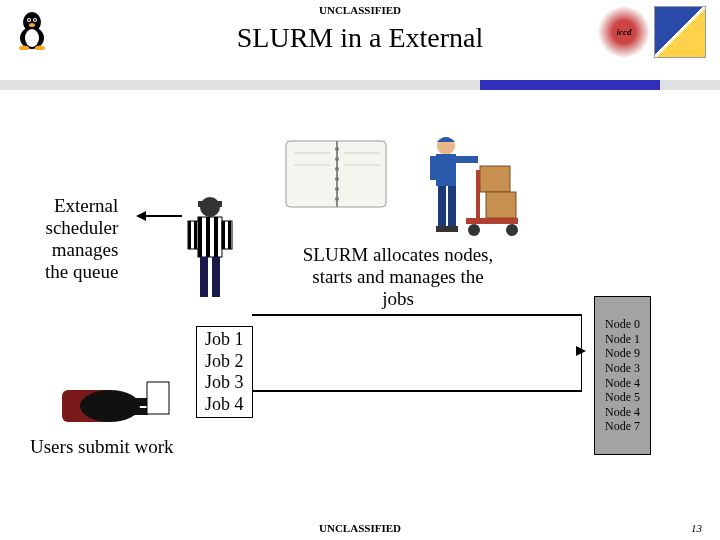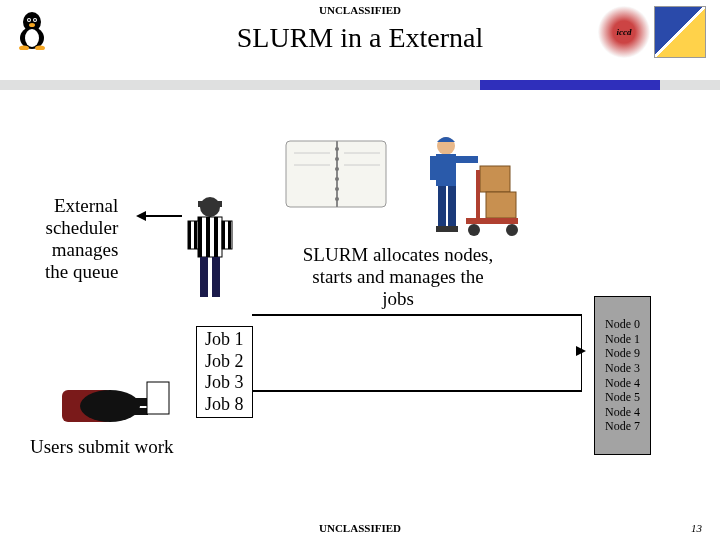--- a/index.html
+++ b/index.html
@@ -89,21 +89,21 @@
   <rect x="42" y="26" width="3" height="28" fill="#000"></rect>
     <rect x="48" y="26" width="3" height="28" fill="#000"></rect>
   <rect x="20" y="62" width="8" height="40" fill="#1a1a4a"></rect>
     <rect x="32" y="62" width="8" height="40" fill="#1a1a4a"></rect>
 </svg>
 
 <div class="job-queue">
   <div>Job 1</div>
   <div>Job 2</div>
   <div>Job 3</div>
-  <div>Job 8</div>
+  <div>Job 4</div>
 </div>
 <div class="queue-line1"></div>
 <div class="queue-line2"></div>
 <div class="queue-arrow-in"></div>
 
 <svg class="hand" viewBox="0 0 110 60">
   <rect x="0" y="18" width="50" height="32" rx="6" fill="#7a1a1a"></rect>
   <ellipse cx="48" cy="34" rx="30" ry="16" fill="#111"></ellipse>
   <rect x="72" y="26" width="18" height="8" fill="#111"></rect>
   <rect x="72" y="36" width="14" height="7" fill="#111"></rect>

